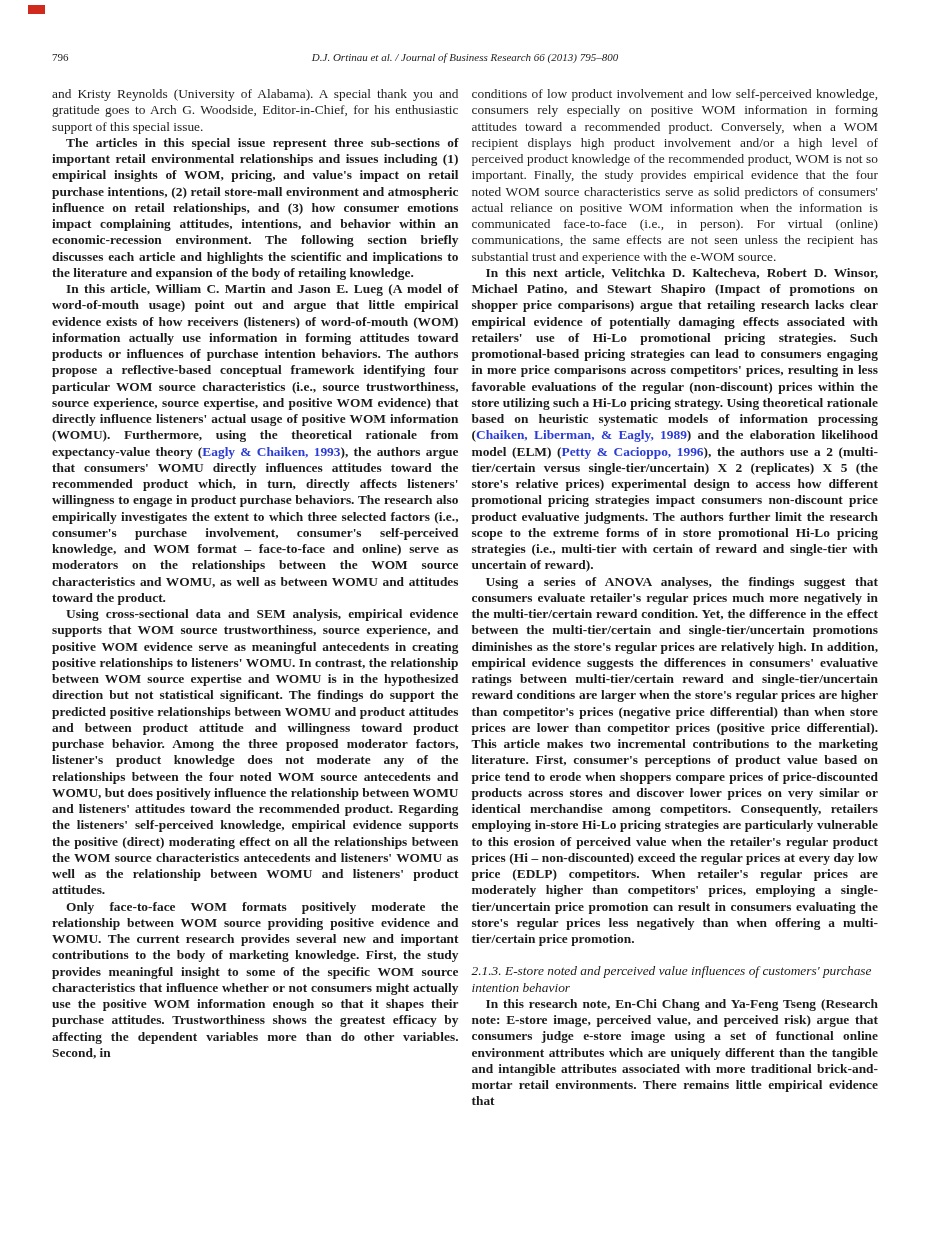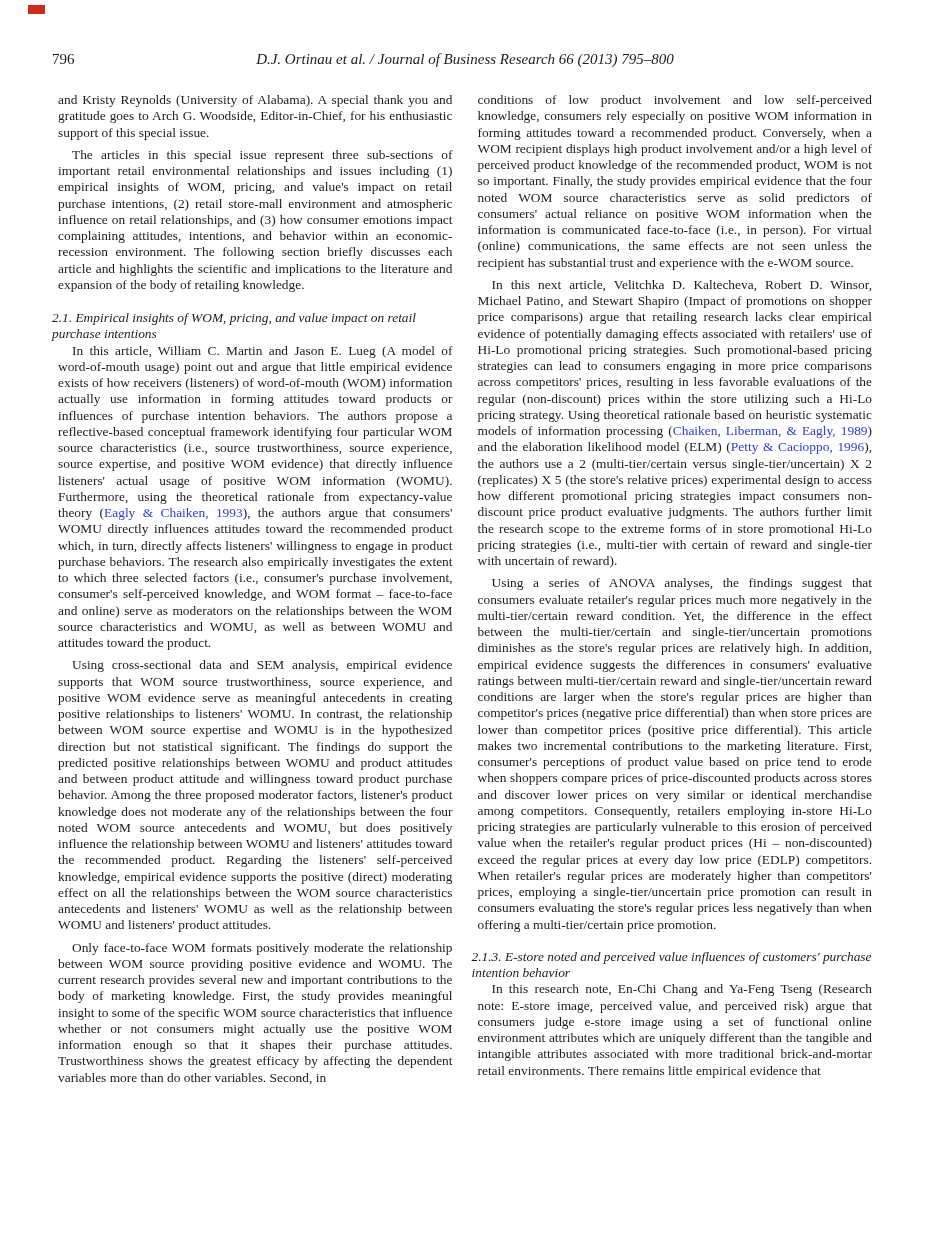--- a/index.html
+++ b/index.html
@@ -20,21 +20,21 @@
     width: 17px;
     height: 9px;
     background: var(--marker-color, #cc2200);
   }
   .page-header {
     position: absolute;
     top: 51px;
     left: 52px;
     right: 47px;
     height: 16px;
-    font-size: 15px;
+    font-size: 11px;
   }
   .page-number {
     position: absolute;
     left: 0;
     top: 0;
   }
   .running-head {
     position: absolute;
     left: 0;
     right: 0;
@@ -50,22 +50,22 @@
     display: flex;
     gap: 13px;
   }
   .col {
     flex: 1 1 0;
     min-width: 0;
     font-size: 13.4px;
     line-height: 16.25px;
     text-align: justify;
   }
-  .col p { margin: 6px; }
-  .col p.indent { text-indent: 14px; }
+  .col p { margin: 0; }
+  .col p.indent { text-indent: 14px; font-weight: bold; }
   .h2 {
     font-weight: 700;
     margin: 18px 0 0 0;
     text-align: left;
   }
   .h3 {
     font-style: italic;
     margin: 17px 0 0 0;
     text-align: left;
   }
@@ -87,21 +87,20 @@
 <div class="page">
   <div class="corner-marker"></div>
   <div class="page-header">
     <span class="page-number">796</span>
     <span class="running-head">D.J. Ortinau et al. / Journal of Business Research 66 (2013) 795–800</span>
   </div>
   <div class="content">
     <div class="col">
         <p class=""><span>and Kristy Reynolds (University of Alabama). A special thank you and gratitude goes to Arch G. Woodside, Editor-in-Chief, for his enthusiastic support of this special issue.</span></p>
         <p class="indent"><span>The articles in this special issue represent three sub-sections of important retail environmental relationships and issues including (1) empirical insights of WOM, pricing, and value's impact on retail purchase intentions, (2) retail store-mall environment and atmospheric influence on retail relationships, and (3) how consumer emotions impact complaining attitudes, intentions, and behavior within an economic-recession environment. The following section briefly discusses each article and highlights the scientific and implications to the literature and expansion of the body of retailing knowledge.</span></p>
-        <div class="h3 heading">2.1. Empirical insights of WOM, pricing, and value impact on retail purchase intentions</div>
         <p class="indent"><span>In this article, William C. Martin and Jason E. Lueg (A model of word-of-mouth usage) point out and argue that little empirical evidence exists of how receivers (listeners) of word-of-mouth (WOM) information actually use information in forming attitudes toward products or influences of purchase intention behaviors. The authors propose a reflective-based conceptual framework identifying four particular WOM source characteristics (i.e., source trustworthiness, source experience, source expertise, and positive WOM evidence) that directly influence listeners' actual usage of positive WOM information (WOMU). Furthermore, using the theoretical rationale from expectancy-value theory (</span><a href="#" class="cite-link">Eagly &amp; Chaiken, 1993</a><span>), the authors argue that consumers' WOMU directly influences attitudes toward the recommended product which, in turn, directly affects listeners' willingness to engage in product purchase behaviors. The research also empirically investigates the extent to which three selected factors (i.e., consumer's purchase involvement, consumer's self-perceived knowledge, and WOM format – face-to-face and online) serve as moderators on the relationships between the WOM source characteristics and WOMU, as well as between WOMU and attitudes toward the product.</span></p>
         <p class="indent"><span>Using cross-sectional data and SEM analysis, empirical evidence supports that WOM source trustworthiness, source experience, and positive WOM evidence serve as meaningful antecedents in creating positive relationships to listeners' WOMU. In contrast, the relationship between WOM source expertise and WOMU is in the hypothesized direction but not statistical significant. The findings do support the predicted positive relationships between WOMU and product attitudes and between product attitude and willingness toward product purchase behavior. Among the three proposed moderator factors, listener's product knowledge does not moderate any of the relationships between the four noted WOM source antecedents and WOMU, but does positively influence the relationship between WOMU and listeners' attitudes toward the recommended product. Regarding the listeners' self-perceived knowledge, empirical evidence supports the positive (direct) moderating effect on all the relationships between the WOM source characteristics antecedents and listeners' WOMU as well as the relationship between WOMU and listeners' product attitudes.</span></p>
         <p class="indent"><span>Only face-to-face WOM formats positively moderate the relationship between WOM source providing positive evidence and WOMU. The current research provides several new and important contributions to the body of marketing knowledge. First, the study provides meaningful insight to some of the specific WOM source characteristics that influence whether or not consumers might actually use the positive WOM information enough so that it shapes their purchase attitudes. Trustworthiness shows the greatest efficacy by affecting the dependent variables more than do other variables. Second, in</span></p>
       </div>
     <div class="col">
         <p class=""><span>conditions of low product involvement and low self-perceived knowledge, consumers rely especially on positive WOM information in forming attitudes toward a recommended product. Conversely, when a WOM recipient displays high product involvement and/or a high level of perceived product knowledge of the recommended product, WOM is not so important. Finally, the study provides empirical evidence that the four noted WOM source characteristics serve as solid predictors of consumers' actual reliance on positive WOM information when the information is communicated face-to-face (i.e., in person). For virtual (online) communications, the same effects are not seen unless the recipient has substantial trust and experience with the e-WOM source.</span></p>
         <p class="indent"><span>In this next article, Velitchka D. Kaltecheva, Robert D. Winsor, Michael Patino, and Stewart Shapiro (Impact of promotions on shopper price comparisons) argue that retailing research lacks clear empirical evidence of potentially damaging effects associated with retailers' use of Hi-Lo promotional pricing strategies. Such promotional-based pricing strategies can lead to consumers engaging in more price comparisons across competitors' prices, resulting in less favorable evaluations of the regular (non-discount) prices within the store utilizing such a Hi-Lo pricing strategy. Using theoretical rationale based on heuristic systematic models of information processing (</span><a href="#" class="cite-link">Chaiken, Liberman, &amp; Eagly, 1989</a><span>) and the elaboration likelihood model (ELM) (</span><a href="#" class="cite-link">Petty &amp; Cacioppo, 1996</a><span>), the authors use a 2 (multi-tier/certain versus single-tier/uncertain) X 2 (replicates) X 5 (the store's relative prices) experimental design to access how different promotional pricing strategies impact consumers non-discount price product evaluative judgments. The authors further limit the research scope to the extreme forms of in store promotional Hi-Lo pricing strategies (i.e., multi-tier with certain of reward and single-tier with uncertain of reward).</span></p>
         <p class="indent"><span>Using a series of ANOVA analyses, the findings suggest that consumers evaluate retailer's regular prices much more negatively in the multi-tier/certain reward condition. Yet, the difference in the effect between the multi-tier/certain and single-tier/uncertain promotions diminishes as the store's regular prices are relatively high. In addition, empirical evidence suggests the differences in consumers' evaluative ratings between multi-tier/certain reward and single-tier/uncertain reward conditions are larger when the store's regular prices are higher than competitor's prices (negative price differential) than when store prices are lower than competitor prices (positive price differential). This article makes two incremental contributions to the marketing literature. First, consumer's perceptions of product value based on price tend to erode when shoppers compare prices of price-discounted products across stores and discover lower prices on very similar or identical merchandise among competitors. Consequently, retailers employing in-store Hi-Lo pricing strategies are particularly vulnerable to this erosion of perceived value when the retailer's regular product prices (Hi – non-discounted) exceed the regular prices at every day low price (EDLP) competitors. When retailer's regular prices are moderately higher than competitors' prices, employing a single-tier/uncertain price promotion can result in consumers evaluating the store's regular prices less negatively than when offering a multi-tier/certain price promotion.</span></p>
         <div class="h4 heading">2.1.3. E-store noted and perceived value influences of customers' purchase intention behavior</div>
         <p class="indent"><span>In this research note, En-Chi Chang and Ya-Feng Tseng (Research note: E-store image, perceived value, and perceived risk) argue that consumers judge e-store image using a set of functional online environment attributes which are uniquely different than the tangible and intangible attributes associated with more traditional brick-and-mortar retail environments. There remains little empirical evidence that</span></p>

